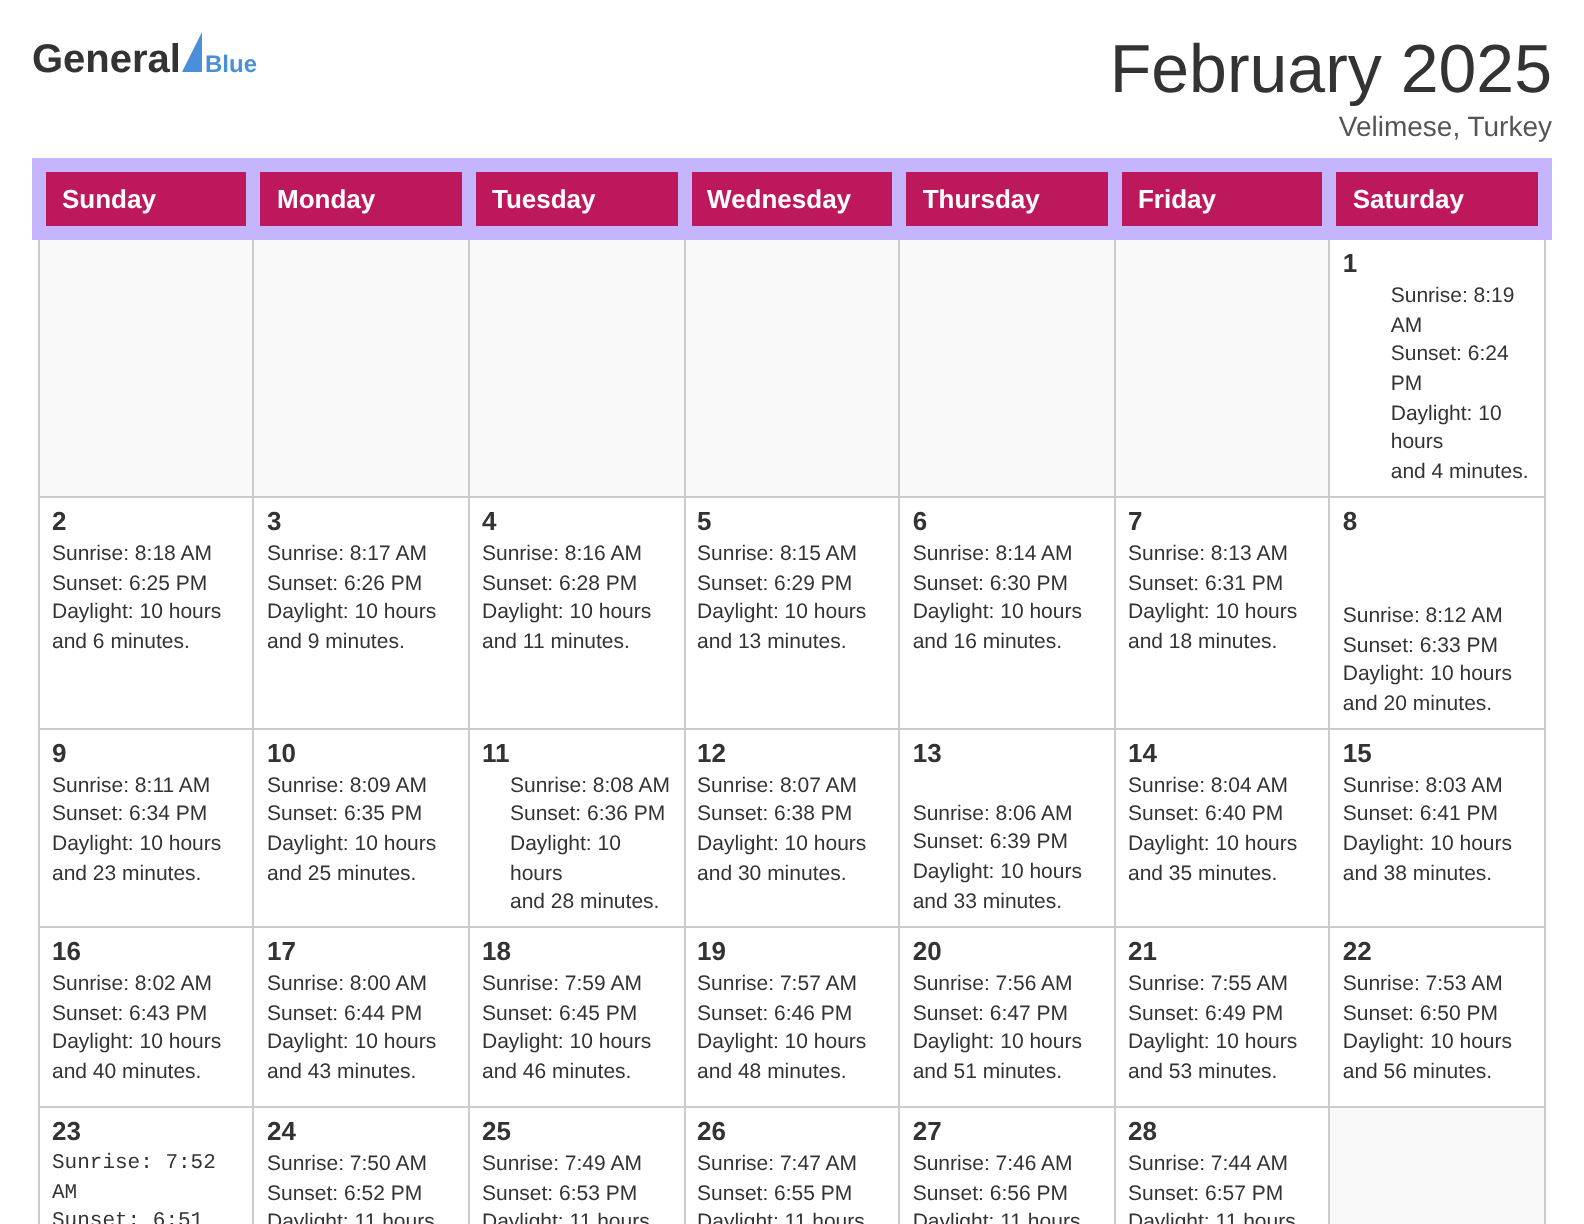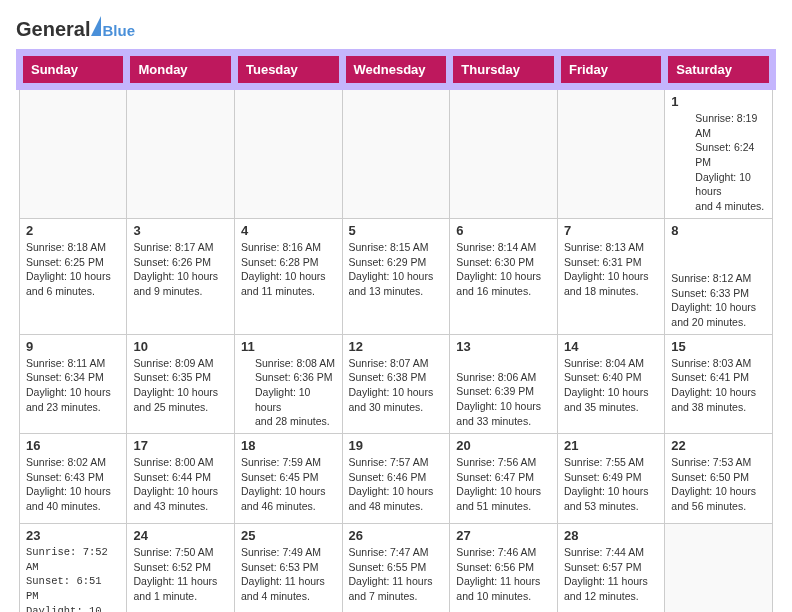--- a/index.html
+++ b/index.html
@@ -70,22 +70,26 @@
     }
   </style>
 </head>
 <body>
 
 <div class="header">
   <div class="logo">
     <div class="logo-text">
       <span style="font-size:20px;font-weight:bold;color:#333;">General</span>
       <span style="display:inline-block;width:0;height:0;border-left:10px solid transparent;border-bottom:20px solid #4a90d9;margin:0 1px;"></span>
-      <span style="font-size:15px;font-weight:bold;color:#4a90d9;">Blue</span>
+      <span style="font-size:12px;font-weight:bold;color:#4a90d9;">Blue</span>
     </div>
+  </div>
+  <div class="title-area">
+    <div style="font-size:34px;color:#333;font-weight:300;">February 2025</div>
+    <div style="font-size:14px;color:#555;text-align:right;">Velimese, Turkey</div>
   </div>
 </div>
 
 <table class="calendar">
   <thead>
     <tr>
     <th>Sunday</th>
         <th>Monday</th>
         <th>Tuesday</th>
         <th>Wednesday</th>

